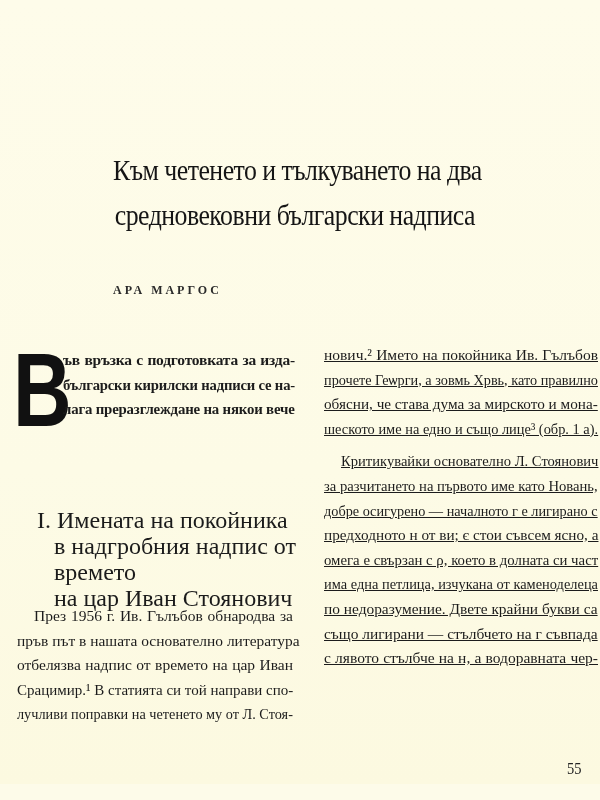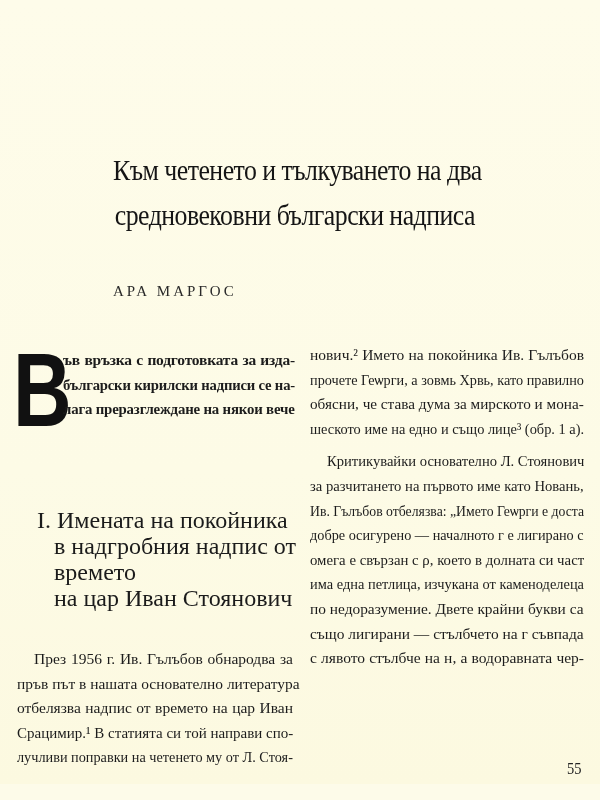--- a/index.html
+++ b/index.html
@@ -14,41 +14,41 @@
       background: linear-gradient(180deg, #fefcea 0%, #fdfbe6 60%, #fcf9e0 100%); }
     .title {
       position: absolute; left: 113px; top: 147px; width: 440px;
       font-size: 30px; line-height: 45px; font-weight: normal;
       letter-spacing: -0.6px; transform: scaleX(0.86); transform-origin: left top;
       white-space: nowrap; color: #151515;
     }
     .title span { display: block; }
     .author {
       position: absolute; left: 113px; top: 283px;
-      font-size: 15px; letter-spacing: 3px; color: #2a2a2a;
+      font-size: 12px; letter-spacing: 3px; color: #2a2a2a; font-weight: bold;
     }
     .col { position: absolute; font-size: 15.5px; line-height: 24.6px; color: #1c1c1c; }
     .col p { margin: 0; text-align: justify; text-align-last: justify; }
     .col p.last { text-align-last: left; }
     .line { display: block; white-space: nowrap; transform-origin: left top; }
     .left-intro { left: 63px; top: 348px; width: 232px; font-weight: bold; letter-spacing: -0.2px; }
     .dropcap {
       position: absolute; left: 13px; top: 340px;
       font-family: "Liberation Sans", "DejaVu Sans", sans-serif;
       font-size: 104px; line-height: 100px; font-weight: bold; color: #111;
       transform: scaleX(0.78); transform-origin: left top;
     }
     .section-head {
       position: absolute; left: 37px; top: 507px; width: 260px;
       font-size: 24px; line-height: 26px; color: #1b1b1b;
     }
     .section-head .l1 { padding-left: 0; }
     .section-head .l2, .section-head .l3 { padding-left: 17px; }
-    .left-body { left: 17px; top: 647px; width: 276px; }
-    .right-body { left: 310px; top: 343px; width: 274px; }
+    .left-body { left: 17px; top: 604px; width: 276px; }
+    .right-body { left: 324px; top: 343px; width: 274px; text-decoration: underline; }
     .indent { padding-left: 17px; }
     .gap { height: 8px; }
     .pageno {
       position: absolute; left: 567px; top: 759px; font-size: 17px; color: #222;
       transform: scaleX(0.85); transform-origin: left top;
     }
   </style>
 </head>
 <body>
 
@@ -116,24 +116,24 @@
     </div>
     <div class="gap"></div>
     <div>
       <p class="indent">
           <span class="line" style="transform: scaleX(0.941392);">Критикувайки основателно Л. Стоянович</span>
         </p>
       <p>
           <span class="line" style="transform: scaleX(0.944828);">за разчитането на първото име като Новань,</span>
         </p>
       <p>
-          <span class="line" style="transform: scaleX(0.886731);">Ив. Гълъбов отбелязва: „Името Геѡрги е доста</span>
+          <span class="line" style="transform: scaleX(0.919463);">добре осигурено — началното г е лигирано с</span>
         </p>
       <p>
-          <span class="line" style="transform: scaleX(0.919463);">добре осигурено — началното г е лигирано с</span>
+          <span class="line" style="transform: scaleX(0.982079);">предходното н от ви; є стои съвсем ясно, а</span>
         </p>
       <p>
           <span class="line" style="transform: scaleX(0.954704);">омега е свързан с ρ, което в долната си част</span>
         </p>
       <p>
           <span class="line" style="transform: scaleX(0.928814);">има една петлица, изчукана от каменоделеца</span>
         </p>
       <p>
           <span class="line" style="transform: scaleX(0.992754);">по недоразумение. Двете крайни букви са</span>
         </p>

